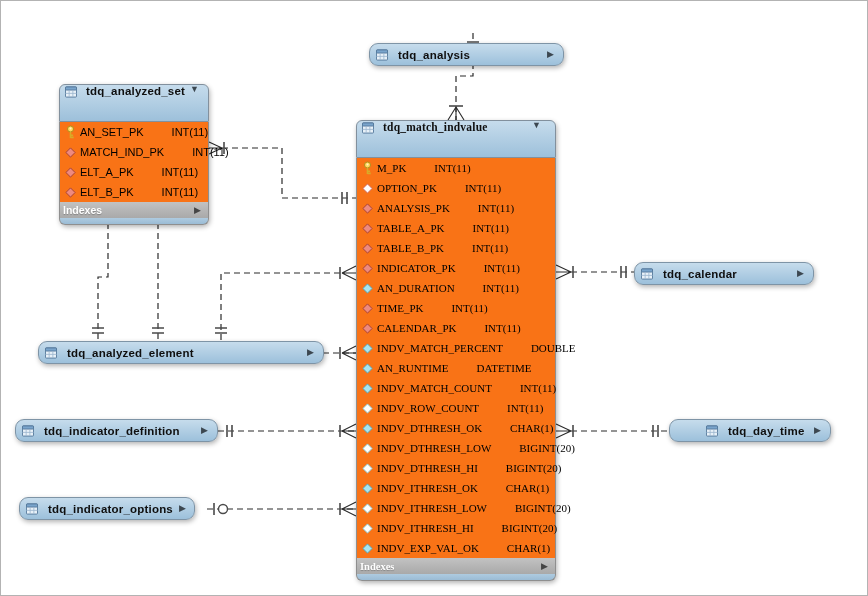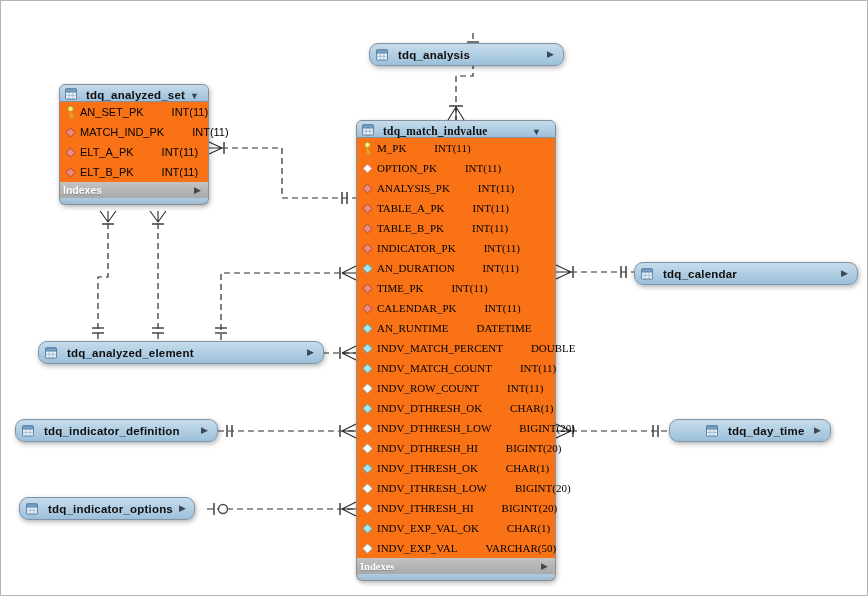--- a/index.html
+++ b/index.html
@@ -8,21 +8,21 @@
     border:1px solid #b3b3b3;overflow:hidden;
     font-family:"Liberation Sans",sans-serif;
   }
   svg.rel-layer{position:absolute;left:0;top:0;pointer-events:none;}
   .rel-layer path.line{fill:none;stroke:#2b2b2b;stroke-width:1.2;stroke-dasharray:6 4;}
   .rel-layer path.sym{fill:none;stroke:#4a4a4a;stroke-width:1.6;}
   .rel-layer path.fan{fill:none;stroke:#2b2b2b;stroke-width:1.1;}
   .rel-layer circle.sym{fill:#ffffff;stroke:#4a4a4a;stroke-width:1.4;}
 
   .etable{position:absolute;box-shadow:1px 2px 5px rgba(0,0,0,.30);border-radius:7px;box-sizing:border-box;}
-  .ehead{height:18px;display:flex;align-items:flex-end;gap:5px;padding:0 14px 0 5px;
+  .ehead{height:38px;display:flex;align-items:flex-start;gap:5px;padding:0 14px 0 5px;
     background:linear-gradient(#c6dcec,#9dc0da);
     border:1px solid #82909d;border-radius:6px 6px 0 0;box-sizing:border-box;}
   .ttl{font-weight:bold;font-size:11.5px;color:#0f0f0f;flex:1;white-space:nowrap;letter-spacing:.2px;}
   .hdr-arrow{color:#3c4750;font-size:9px;line-height:1;}
   .tbody{background:#f97316;border-left:1px solid #8f8f8f;border-right:1px solid #8f8f8f;}
   .crow{height:20px;display:flex;align-items:center;padding-left:4px;white-space:nowrap;}
   .icn{width:12px;height:14px;display:inline-flex;align-items:center;justify-content:center;margin-right:4px;flex:none;}
   .cname,.ctype{font-size:11px;color:#000;}
   .ctype{margin-left:4px;padding-left:24px;}
   .tfoot{height:16px;display:flex;align-items:center;justify-content:space-between;padding:0 7px 0 3px;
@@ -158,21 +158,21 @@
         <svg width="13" height="12" viewBox="0 0 13 12">
           <rect x="0.5" y="0.5" width="12" height="11" rx="1" fill="#e8f1f8" stroke="#54779a"></rect>
           <rect x="0.5" y="0.5" width="12" height="3.4" rx="1" fill="#7aa5cc" stroke="#54779a"></rect>
           <path d="M0.5 7.5 H12.5 M4.5 4 V11.5 M8.5 4 V11.5" stroke="#9cb7cf" stroke-width="0.9" fill="none"></path>
         </svg>
       </span>
     <span class="ttl">tdq_indicator_options</span>
     <span class="hdr-arrow">▶</span>
   </div>
 
-  <div class="ctable" style="left:633px;top:261px;width:224px;">
+  <div class="ctable" style="left:633px;top:261px;width:180px;">
     <span class="icn">
         <svg width="13" height="12" viewBox="0 0 13 12">
           <rect x="0.5" y="0.5" width="12" height="11" rx="1" fill="#e8f1f8" stroke="#54779a"></rect>
           <rect x="0.5" y="0.5" width="12" height="3.4" rx="1" fill="#7aa5cc" stroke="#54779a"></rect>
           <path d="M0.5 7.5 H12.5 M4.5 4 V11.5 M8.5 4 V11.5" stroke="#9cb7cf" stroke-width="0.9" fill="none"></path>
         </svg>
       </span>
     <span class="ttl">tdq_calendar</span>
     <span class="hdr-arrow">▶</span>
   </div>
@@ -343,38 +343,38 @@
           </span>
           <span class="cname">CALENDAR_PK</span>
           <span class="ctype">INT(11)</span>
         </div>
         <div class="crow">
           <span class="icn">
             <svg width="11" height="11" viewBox="0 0 11 11">
               <path d="M5.5 0.9 L10.1 5.5 L5.5 10.1 L0.9 5.5 Z" fill="#a8e6f2" stroke="#53aabf" stroke-width="1"></path>
             </svg>
           </span>
+          <span class="cname">INDV_MATCH_PERCENT</span>
+          <span class="ctype">DOUBLE</span>
+        </div>
+        <div class="crow">
+          <span class="icn">
+            <svg width="11" height="11" viewBox="0 0 11 11">
+              <path d="M5.5 0.9 L10.1 5.5 L5.5 10.1 L0.9 5.5 Z" fill="#a8e6f2" stroke="#53aabf" stroke-width="1"></path>
+            </svg>
+          </span>
           <span class="cname">AN_RUNTIME</span>
           <span class="ctype">DATETIME</span>
         </div>
         <div class="crow">
           <span class="icn">
             <svg width="11" height="11" viewBox="0 0 11 11">
               <path d="M5.5 0.9 L10.1 5.5 L5.5 10.1 L0.9 5.5 Z" fill="#a8e6f2" stroke="#53aabf" stroke-width="1"></path>
             </svg>
           </span>
-          <span class="cname">INDV_MATCH_PERCENT</span>
-          <span class="ctype">DOUBLE</span>
-        </div>
-        <div class="crow">
-          <span class="icn">
-            <svg width="11" height="11" viewBox="0 0 11 11">
-              <path d="M5.5 0.9 L10.1 5.5 L5.5 10.1 L0.9 5.5 Z" fill="#a8e6f2" stroke="#53aabf" stroke-width="1"></path>
-            </svg>
-          </span>
           <span class="cname">INDV_MATCH_COUNT</span>
           <span class="ctype">INT(11)</span>
         </div>
         <div class="crow">
           <span class="icn">
             <svg width="11" height="11" viewBox="0 0 11 11">
               <path d="M5.5 0.9 L10.1 5.5 L5.5 10.1 L0.9 5.5 Z" fill="#ffffff" stroke="#86ccdc" stroke-width="1"></path>
             </svg>
           </span>
           <span class="cname">INDV_ROW_COUNT</span>
@@ -435,29 +435,20 @@
           <span class="ctype">BIGINT(20)</span>
         </div>
         <div class="crow">
           <span class="icn">
             <svg width="11" height="11" viewBox="0 0 11 11">
               <path d="M5.5 0.9 L10.1 5.5 L5.5 10.1 L0.9 5.5 Z" fill="#a8e6f2" stroke="#53aabf" stroke-width="1"></path>
             </svg>
           </span>
           <span class="cname">INDV_EXP_VAL_OK</span>
           <span class="ctype">CHAR(1)</span>
-        </div>
-        <div class="crow">
-          <span class="icn">
-            <svg width="11" height="11" viewBox="0 0 11 11">
-              <path d="M5.5 0.9 L10.1 5.5 L5.5 10.1 L0.9 5.5 Z" fill="#ffffff" stroke="#86ccdc" stroke-width="1"></path>
-            </svg>
-          </span>
-          <span class="cname">INDV_EXP_VAL</span>
-          <span class="ctype">VARCHAR(50)</span>
         </div>
       </div>
     <div class="tfoot">
       <span class="flabel">Indexes</span>
       <span class="farrow">▶</span>
     </div>
     <div class="strip"></div>
   </div>
 
 </div>

